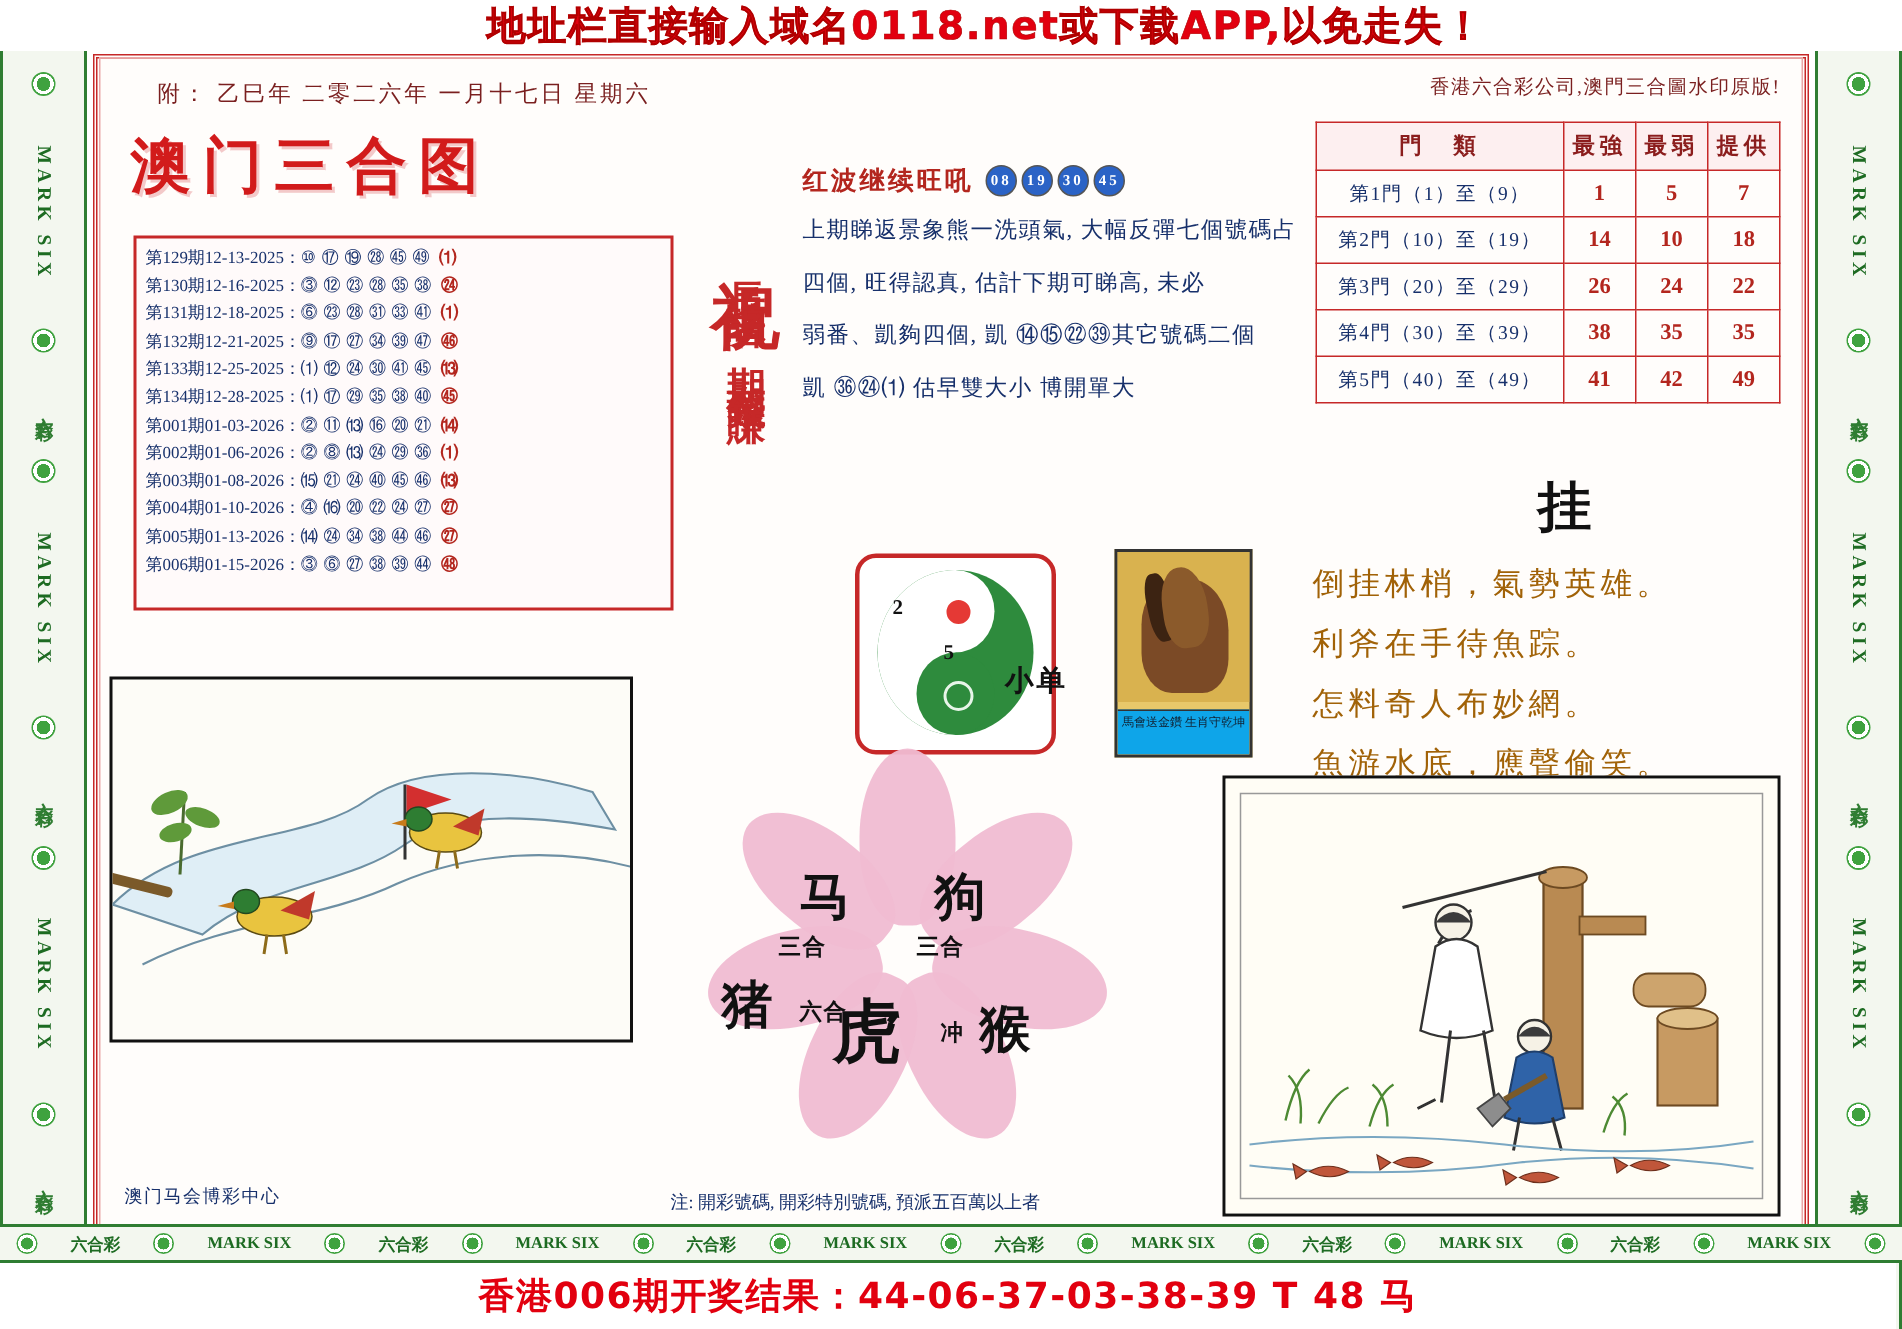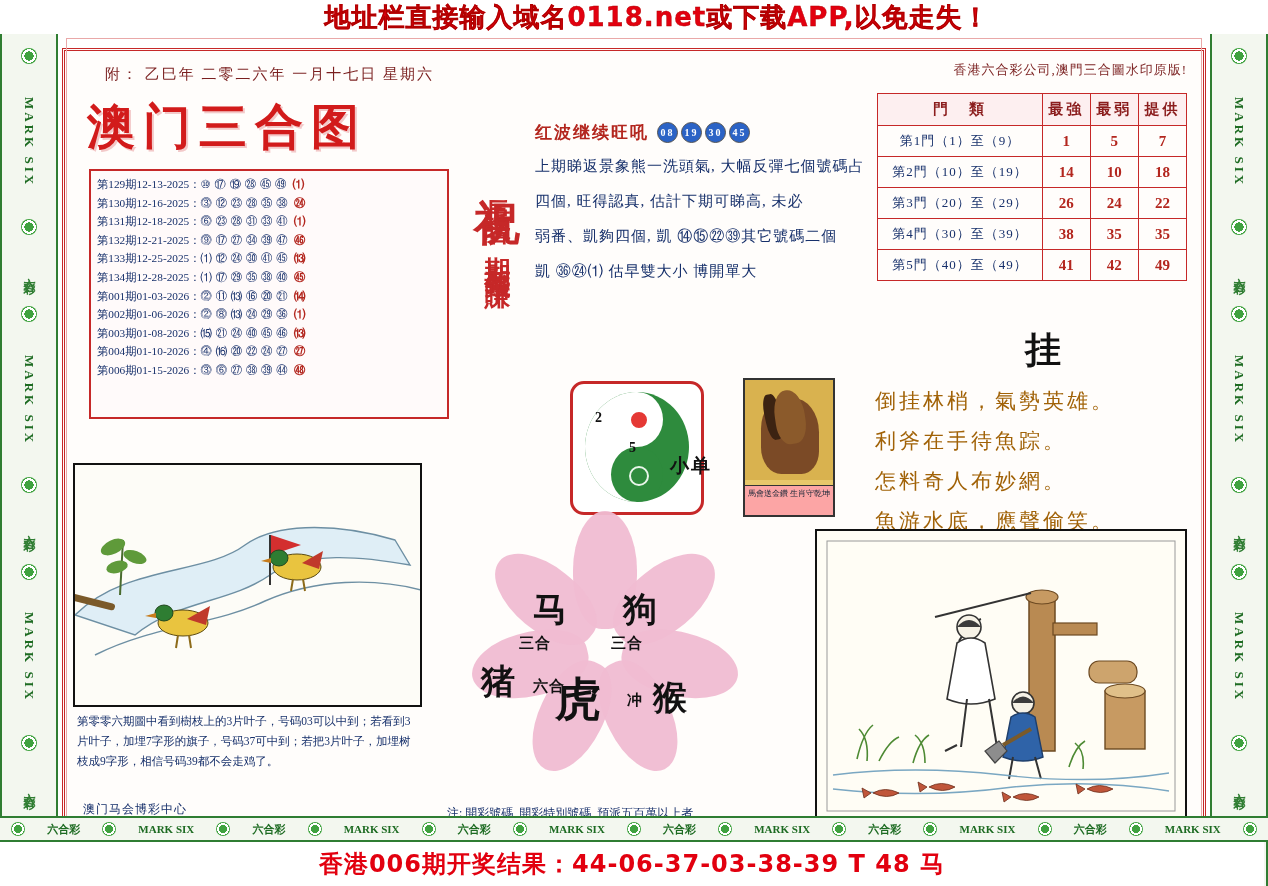--- a/index.html
+++ b/index.html
@@ -66,40 +66,40 @@
   }
   .result-bar{
     position:absolute;left:0;bottom:0;width:1264px;height:44px;
     background:#fff;display:flex;align-items:center;justify-content:center;
   }
   .result-bar span{
     color:#e2000f;font-weight:bold;font-size:24px;letter-spacing:1px;
   }
   
   .content{
-    position:absolute;left:62px;top:48px;width:1144px;height:812px;
+    position:absolute;left:62px;top:36px;width:1144px;height:812px;
     background:#fffdfb;
     border:3px double #c62828;
     box-sizing:border-box;
   }
   .pinkline{
     position:absolute;left:66px;top:38px;width:1136px;height:804px;
     border:1px solid #e9a8a8;box-sizing:border-box;pointer-events:none;
   }
   .subhead{
     position:absolute;left:40px;top:14px;font-size:15px;color:#7a1f1f;
     font-family:"Liberation Serif",serif;letter-spacing:2px;
   }
   .rightnote{
     position:absolute;right:16px;top:10px;font-size:13px;color:#7a1f1f;
     font-family:"Liberation Serif",serif;letter-spacing:1px;
   }
   .title{
     position:absolute;left:22px;top:44px;width:400px;
-    font-size:48px;font-weight:bold;color:#d21b1b;
+    font-size:40px;font-weight:bold;color:#d21b1b;
     font-family:"Liberation Serif",serif;letter-spacing:8px;
     text-shadow:2px 2px 0 #f3c9c9;
   }
   
   .hist{
     position:absolute;left:24px;top:118px;width:360px;height:250px;
     border:2px solid #c62828;background:#fffafa;
     box-sizing:border-box;padding:4px 6px;
   }
   .hist .row{
@@ -179,21 +179,21 @@
   }
   .horse .head{
     position:absolute;left:30px;top:10px;width:30px;height:54px;border-radius:45% 50% 40% 40%;
     background:#8b5a2b;transform:rotate(-8deg);
   }
   .horse .mane{
     position:absolute;left:20px;top:14px;width:16px;height:46px;background:#3c2312;border-radius:40%;
     transform:rotate(-12deg);
   }
   .horse .cap{
-    position:absolute;left:0;bottom:0;width:100%;height:30px;background:#fca5a5;
+    position:absolute;left:0;bottom:0;width:100%;height:30px;background:#0ea5e9;
     border-top:1px solid #333;font-size:8px;color:#123;line-height:10px;padding:3px 2px;
     box-sizing:border-box;text-align:center;font-family:"Liberation Serif",serif;
   }
   
   .rtable{
     position:absolute;right:16px;top:42px;width:310px;
     border-collapse:collapse;font-family:"Liberation Serif",serif;
   }
   .rtable th,.rtable td{
     border:1px solid #c62828;text-align:center;font-size:14px;padding:6px 2px;color:#17306b;
@@ -326,20 +326,23 @@
         <span class="lbl">第001期01-03-2026：</span><span class="nums">⓶ ⑪ ⒀ ⑯ ⑳ ㉑</span><span class="sp">⒁</span>
       </div>
       <div class="row">
         <span class="lbl">第002期01-06-2026：</span><span class="nums">⓶ ⓼ ⒀ ㉔ ㉙ ㊱</span><span class="sp">⑴</span>
       </div>
       <div class="row">
         <span class="lbl">第003期01-08-2026：</span><span class="nums">⒂ ㉑ ㉔ ㊵ ㊺ ㊻</span><span class="sp">⒀</span>
       </div>
       <div class="row">
         <span class="lbl">第004期01-10-2026：</span><span class="nums">⓸ ⒃ ⑳ ㉒ ㉔ ㉗</span><span class="sp">㉗</span>
+      </div>
+      <div class="row">
+        <span class="lbl">第005期01-13-2026：</span><span class="nums">⒁ ㉔ ㉞ ㊳ ㊹ ㊻</span><span class="sp">㉗</span>
       </div>
       <div class="row">
         <span class="lbl">第006期01-15-2026：</span><span class="nums">⓷ ⓺ ㉗ ㊳ ㊴ ㊹</span><span class="sp">㊽</span>
       </div>
     </div>
 
     <div class="bless">
       <span class="big">祝</span>
       <span>長追讀者，期期有錢賺！</span>
     </div>
@@ -460,21 +463,20 @@
           <ellipse cx="0" cy="0" rx="25" ry="13" fill="#e9c43f" stroke="#5a4a12" stroke-width="1"></ellipse>
           <ellipse cx="-19" cy="-10" rx="9" ry="8" fill="#2e7d32" stroke="#23471f" stroke-width="1"></ellipse>
           <path d="M-27,-10 L-38,-7 L-27,-5 Z" fill="#c77b1b"></path>
           <path d="M4,-4 L27,-17 L23,2 Z" fill="#c0392b"></path>
           <path d="M-5,12 L-7,25 M6,12 L8,25" stroke="#8d6b1a" stroke-width="2"></path>
         </g>
         <rect x="6" y="88" width="46" height="7" rx="3" fill="#7b5a2a" transform="rotate(14 6 88)"></rect>
       </svg>
     </div>
 
-    <div class="caption">第零零六期圖中看到樹枝上的3片叶子，号码03可以中到；若看到3片叶子，加埋7字形的旗子，号码37可中到；若把3片叶子，加埋树枝成9字形，相信号码39都不会走鸡了。</div>
     <div class="center-name">澳门马会博彩中心</div>
 
     <div class="flower">
       <div class="petal" style="transform:rotate(0deg) translateY(-18px);"></div>
       <div class="petal" style="transform:rotate(51deg) translateY(-18px);"></div>
       <div class="petal" style="transform:rotate(103deg) translateY(-18px);"></div>
       <div class="petal" style="transform:rotate(154deg) translateY(-18px);"></div>
       <div class="petal" style="transform:rotate(206deg) translateY(-18px);"></div>
       <div class="petal" style="transform:rotate(257deg) translateY(-18px);"></div>
       <div class="petal" style="transform:rotate(309deg) translateY(-18px);"></div>

